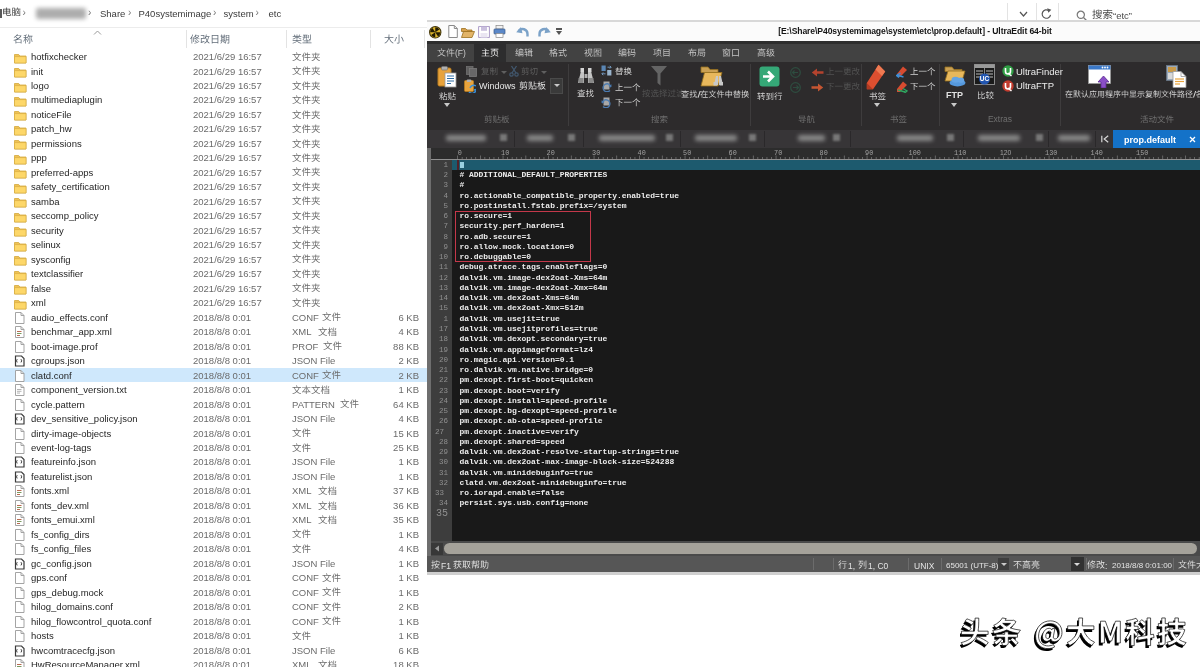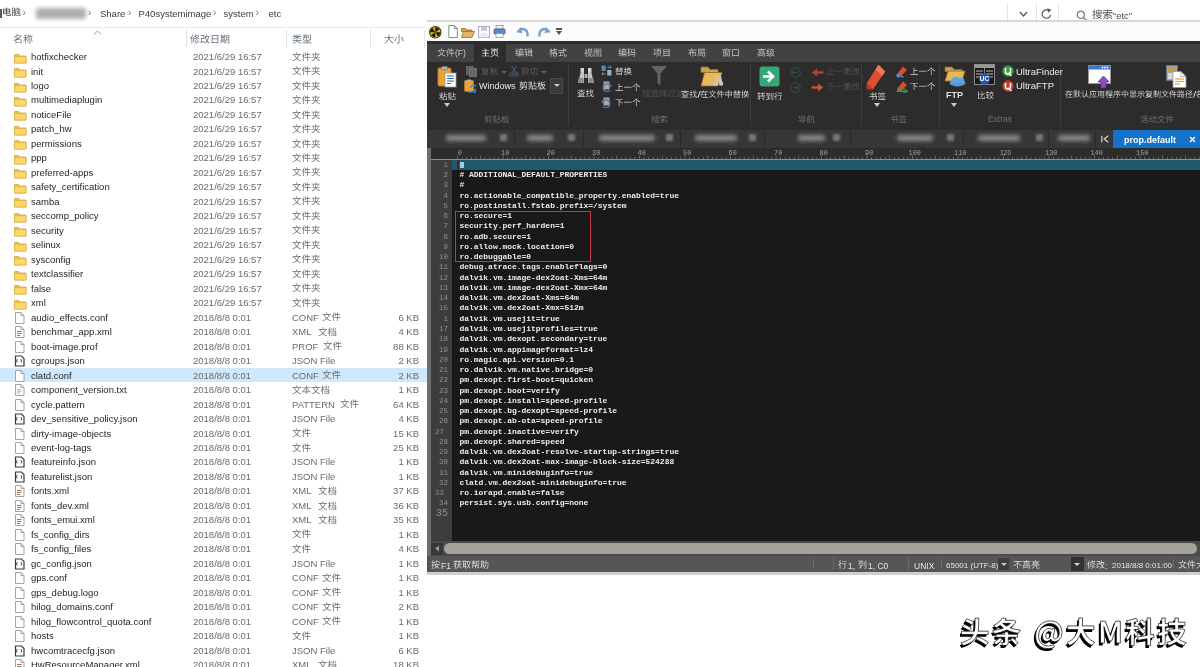--- a/index.html
+++ b/index.html
@@ -641,21 +641,21 @@
     <svg class="ck" style="left:322px;top:572.9px;width:19.0px;height:9.5px;color:#6b6b6b;" viewBox="0 0 2000 1000">
       <g transform="translate(0,880) scale(1,-1)">
         <use href="#g14" x="0"></use>
         <use href="#g15" x="1000"></use>
       </g>
     </svg>
     <div class="sec szc" style="top:571.3px">1 KB</div>
     <svg class="ic" style="left:14px;top:586.8px">
       <use href="#i-file"></use>
     </svg>
-    <div class="nm" style="left:31px;top:585.8px">gps_debug.logo</div>
+    <div class="nm" style="left:31px;top:585.8px">gps_debug.mock</div>
     <div class="sec" style="left:193px;top:585.8px">2018/8/8 0:01</div>
     <div class="sec" style="left:292px;top:585.8px">CONF</div>
     <svg class="ck" style="left:322px;top:587.4px;width:19.0px;height:9.5px;color:#6b6b6b;" viewBox="0 0 2000 1000">
       <g transform="translate(0,880) scale(1,-1)">
         <use href="#g14" x="0"></use>
         <use href="#g15" x="1000"></use>
       </g>
     </svg>
     <div class="sec szc" style="top:585.8px">1 KB</div>
     <svg class="ic" style="left:14px;top:601.2px">
@@ -748,20 +748,21 @@
     <svg style="position:absolute;left:515px;top:26px;width:14px;height:11px" viewBox="0 0 14 11">
       <path d="M12.5 10.5 V8 A5 5 0 0 0 3.5 5" fill="none" stroke="#7ba2c8" stroke-width="2.4"></path>
       <path d="M6 1 L1.2 6.2 L7.5 7.2 Z" fill="#7ba2c8"></path>
     </svg>
     <svg style="position:absolute;left:538px;top:26px;width:14px;height:11px" viewBox="0 0 14 11">
       <path d="M1.5 10.5 V8 A5 5 0 0 1 10.5 5" fill="none" stroke="#7ba2c8" stroke-width="2.4"></path>
       <path d="M8 1 L12.8 6.2 L6.5 7.2 Z" fill="#7ba2c8"></path>
     </svg>
     <div style="position:absolute;left:556px;top:28px;width:6px;height:1.5px;background:#555"></div>
     <div style="position:absolute;left:556px;top:31px;width:0;height:0;border-left:3px solid transparent;border-right:3px solid transparent;border-top:4px solid #555"></div>
+    <div style="position:absolute;left:700px;top:26px;width:430px;text-align:center;font-size:8.6px;font-weight:bold;color:#151515;letter-spacing:-0.1px">[E:\Share\P40systemimage\system\etc\prop.default] - UltraEdit 64-bit</div>
     <div style="position:absolute;left:427px;top:41px;width:773px;height:21px;background:#424242"></div>
     <div style="position:absolute;left:427px;top:41px;width:773px;height:3px;background:#2e2e2e"></div>
     <div style="position:absolute;left:474px;top:41px;width:32px;height:21px;background:#2d2d2e"></div>
     <svg class="ck" style="left:437px;top:48px;width:18.0px;height:9px;color:#c9c9c9;" viewBox="0 0 2000 1000">
       <g transform="translate(0,880) scale(1,-1)">
         <use href="#g14" x="0"></use>
         <use href="#g15" x="1000"></use>
       </g>
     </svg>
     <div style="position:absolute;left:455px;top:48.5px;font-size:8.5px;color:#c9c9c9;line-height:9px">(F)</div>

